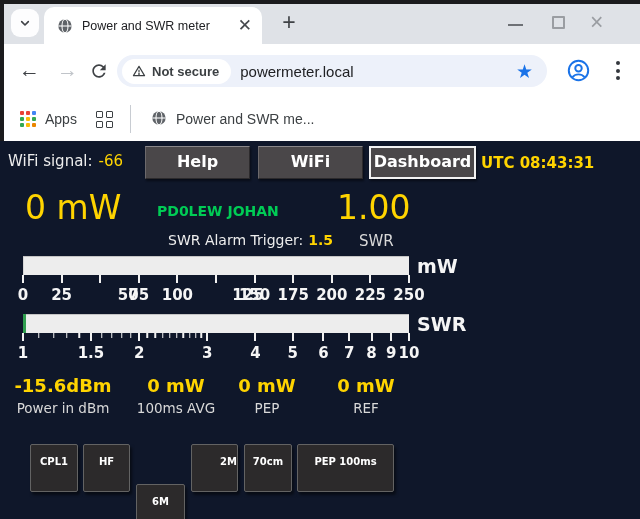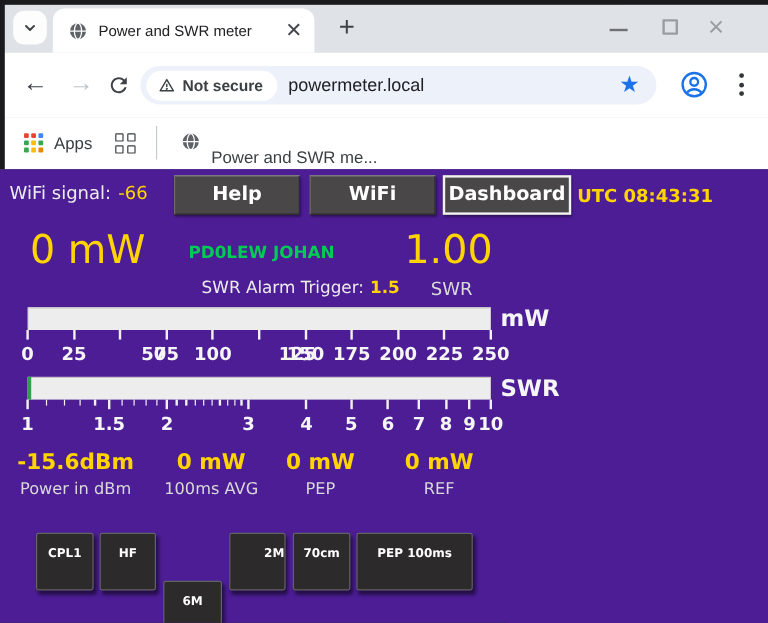--- a/index.html
+++ b/index.html
@@ -44,24 +44,24 @@
   .apps-grid { position:absolute; left:20px; top:13px; width:17px; height:17px; display:grid; grid-template-columns:repeat(3,4px); grid-template-rows:repeat(3,4px); gap:2px; }
   .apps-grid i { border-radius:1px; }
   .apps-grid i:nth-child(1){background:#ea4335}.apps-grid i:nth-child(2){background:#ea4335}.apps-grid i:nth-child(3){background:#4285f4}
   .apps-grid i:nth-child(4){background:#34a853}.apps-grid i:nth-child(5){background:#fbbc05}.apps-grid i:nth-child(6){background:#34a853}
   .apps-grid i:nth-child(7){background:#34a853}.apps-grid i:nth-child(8){background:#fbbc05}.apps-grid i:nth-child(9){background:#ea8600}
   .apps-label { position:absolute; left:45px; top:13px; font-size:14px; color:#3c4043; }
   .collections { position:absolute; left:96px; top:13px; width:17px; height:17px; display:grid; grid-template-columns:repeat(2,7px); grid-template-rows:repeat(2,7px); gap:2.5px; }
   .collections i { border:1.8px solid #3c4043; border-radius:1px; }
   .bm-sep { position:absolute; left:130px; top:7px; width:1px; height:28px; background:#c8ccd2; }
   .bm-fav { position:absolute; left:151px; top:12px; width:16px; height:16px; }
-  .bm-label { position:absolute; left:176px; top:13px; font-size:14px; color:#3c4043;margin-top:12px; }
+  .bm-label { position:absolute; left:176px; top:13px; font-size:14px; color:#3c4043; }
 
   
-  .page { position:absolute; top:141px; left:0; width:640px; height:378px; background:#4c1d95; font-family:"DejaVu Sans", sans-serif; }
+  .page { position:absolute; top:141px; left:0; width:640px; height:378px; background:#0f172a; font-family:"DejaVu Sans", sans-serif; }
   .wifi-line { position:absolute; left:8px; top:11px; font-size:15px; color:#ededed; }
   .wifi-line .val { color:#ffd400; margin-left:6px; }
   .nav-btn { position:absolute; top:5px; height:33px; background:#4a4749; color:#ffffff; font-family:"DejaVu Sans", sans-serif; font-size:16px; font-weight:700; text-align:center; line-height:30px; border:1px solid; border-color:#8a878a #2c2a2c #2c2a2c #6c696c; box-shadow:1px 2px 2px rgba(0,0,0,0.45); }
   .nav-help { left:145px; width:105px; }
   .nav-wifi { left:258px; width:105px; }
   .nav-dash { left:369px; width:107px; border:2px solid #f2f2f2; line-height:28px; box-shadow:1px 2px 2px rgba(0,0,0,0.45); }
   .utc { position:absolute; left:481px; top:13px; font-size:15px; font-weight:700; color:#ffd400; }
 
   .big-val { position:absolute; font-size:33px; color:#ffd400; }
   .power-big { left:25px; top:47px; }

